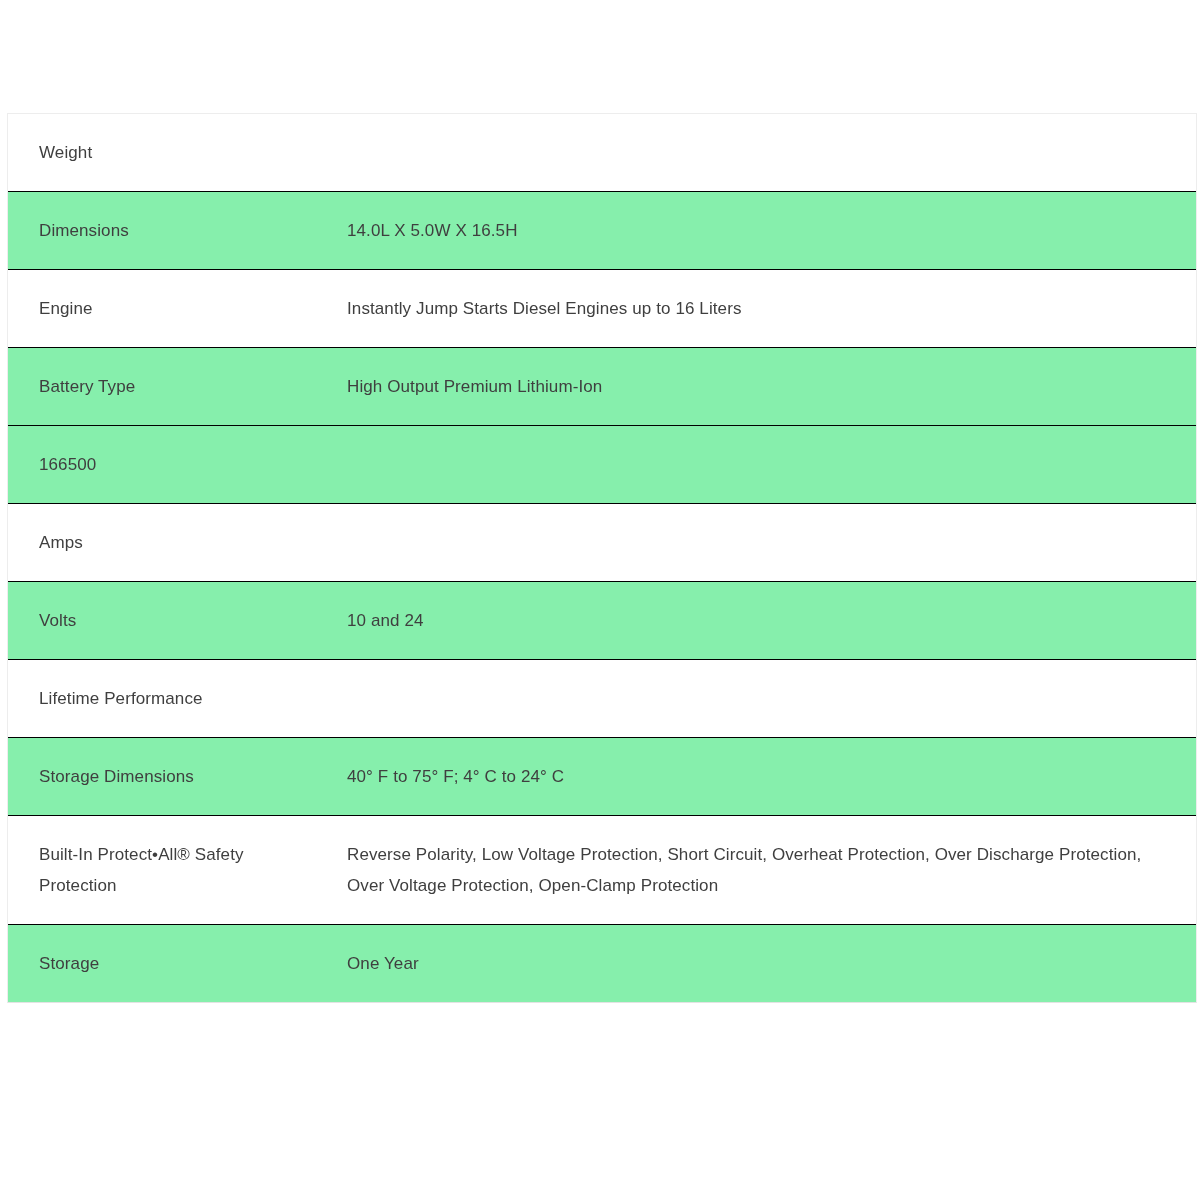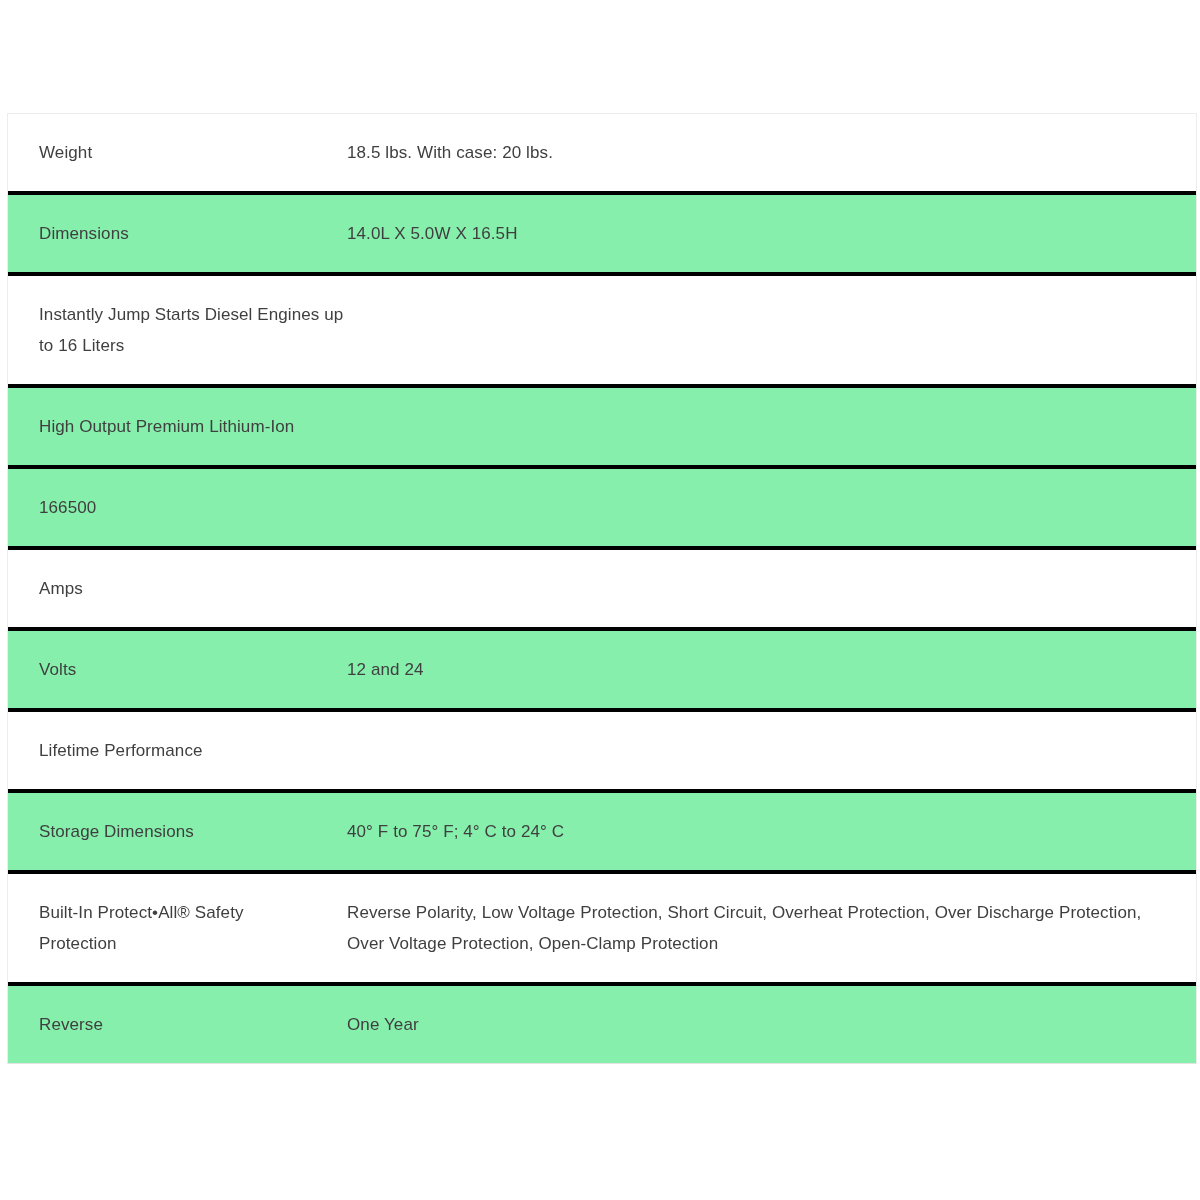--- a/index.html
+++ b/index.html
@@ -25,21 +25,21 @@
     box-sizing: border-box;
   }
   .spec-row {
     display: grid;
     grid-template-columns: 308px 1fr;
     box-sizing: border-box;
     padding: 23px 40px 23px 31px;
     min-height: 77px;
     align-items: center;
     background: #ffffff;
-    border-bottom: 4px solid #000000;
+    border-bottom: 1px solid #000000;
   }
   .spec-row:last-child {
     border-bottom: none;
   }
   .spec-row.alt {
     background: #86efac;
   }
   .spec-label, .spec-value {
     font-size: 17px;
     line-height: 31px;
@@ -53,61 +53,62 @@
     max-width: 818px;
   }
 </style>
 </head>
 <body>
 
 <div class="spec-table">
 
     <div class="spec-row">
       <div class="spec-label">Weight</div>
-      <div class="spec-value">18.5 lbs. With case: 20 lbs.</div>
     </div>
 
     <div class="spec-row alt">
       <div class="spec-label">Dimensions</div>
       <div class="spec-value">14.0L X 5.0W X 16.5H</div>
     </div>
 
     <div class="spec-row">
+      <div class="spec-label">Engine</div>
       <div class="spec-value">Instantly Jump Starts Diesel Engines up to 16 Liters</div>
     </div>
 
     <div class="spec-row alt">
+      <div class="spec-label">Battery Type</div>
       <div class="spec-value">High Output Premium Lithium-Ion</div>
     </div>
 
 
     <div class="spec-row alt">
       <div class="spec-value">166500</div>
     </div>
 
     <div class="spec-row">
       <div class="spec-label">Amps</div>
     </div>
 
     <div class="spec-row alt">
       <div class="spec-label">Volts</div>
-      <div class="spec-value">12 and 24</div>
+      <div class="spec-value">10 and 24</div>
     </div>
 
     <div class="spec-row">
       <div class="spec-label">Lifetime Performance</div>
     </div>
 
     <div class="spec-row alt">
       <div class="spec-label">Storage Dimensions</div>
       <div class="spec-value">40° F to 75° F; 4° C to 24° C</div>
     </div>
 
     <div class="spec-row">
       <div class="spec-label">Built-In Protect•All® Safety Protection</div>
       <div class="spec-value">Reverse Polarity, Low Voltage Protection, Short Circuit, Overheat Protection, Over Discharge Protection, Over Voltage Protection, Open-Clamp Protection</div>
     </div>
 
     <div class="spec-row alt">
-      <div class="spec-label">Reverse</div>
+      <div class="spec-label">Storage</div>
       <div class="spec-value">One Year</div>
     </div>
   </div>
 
 </body></html>

